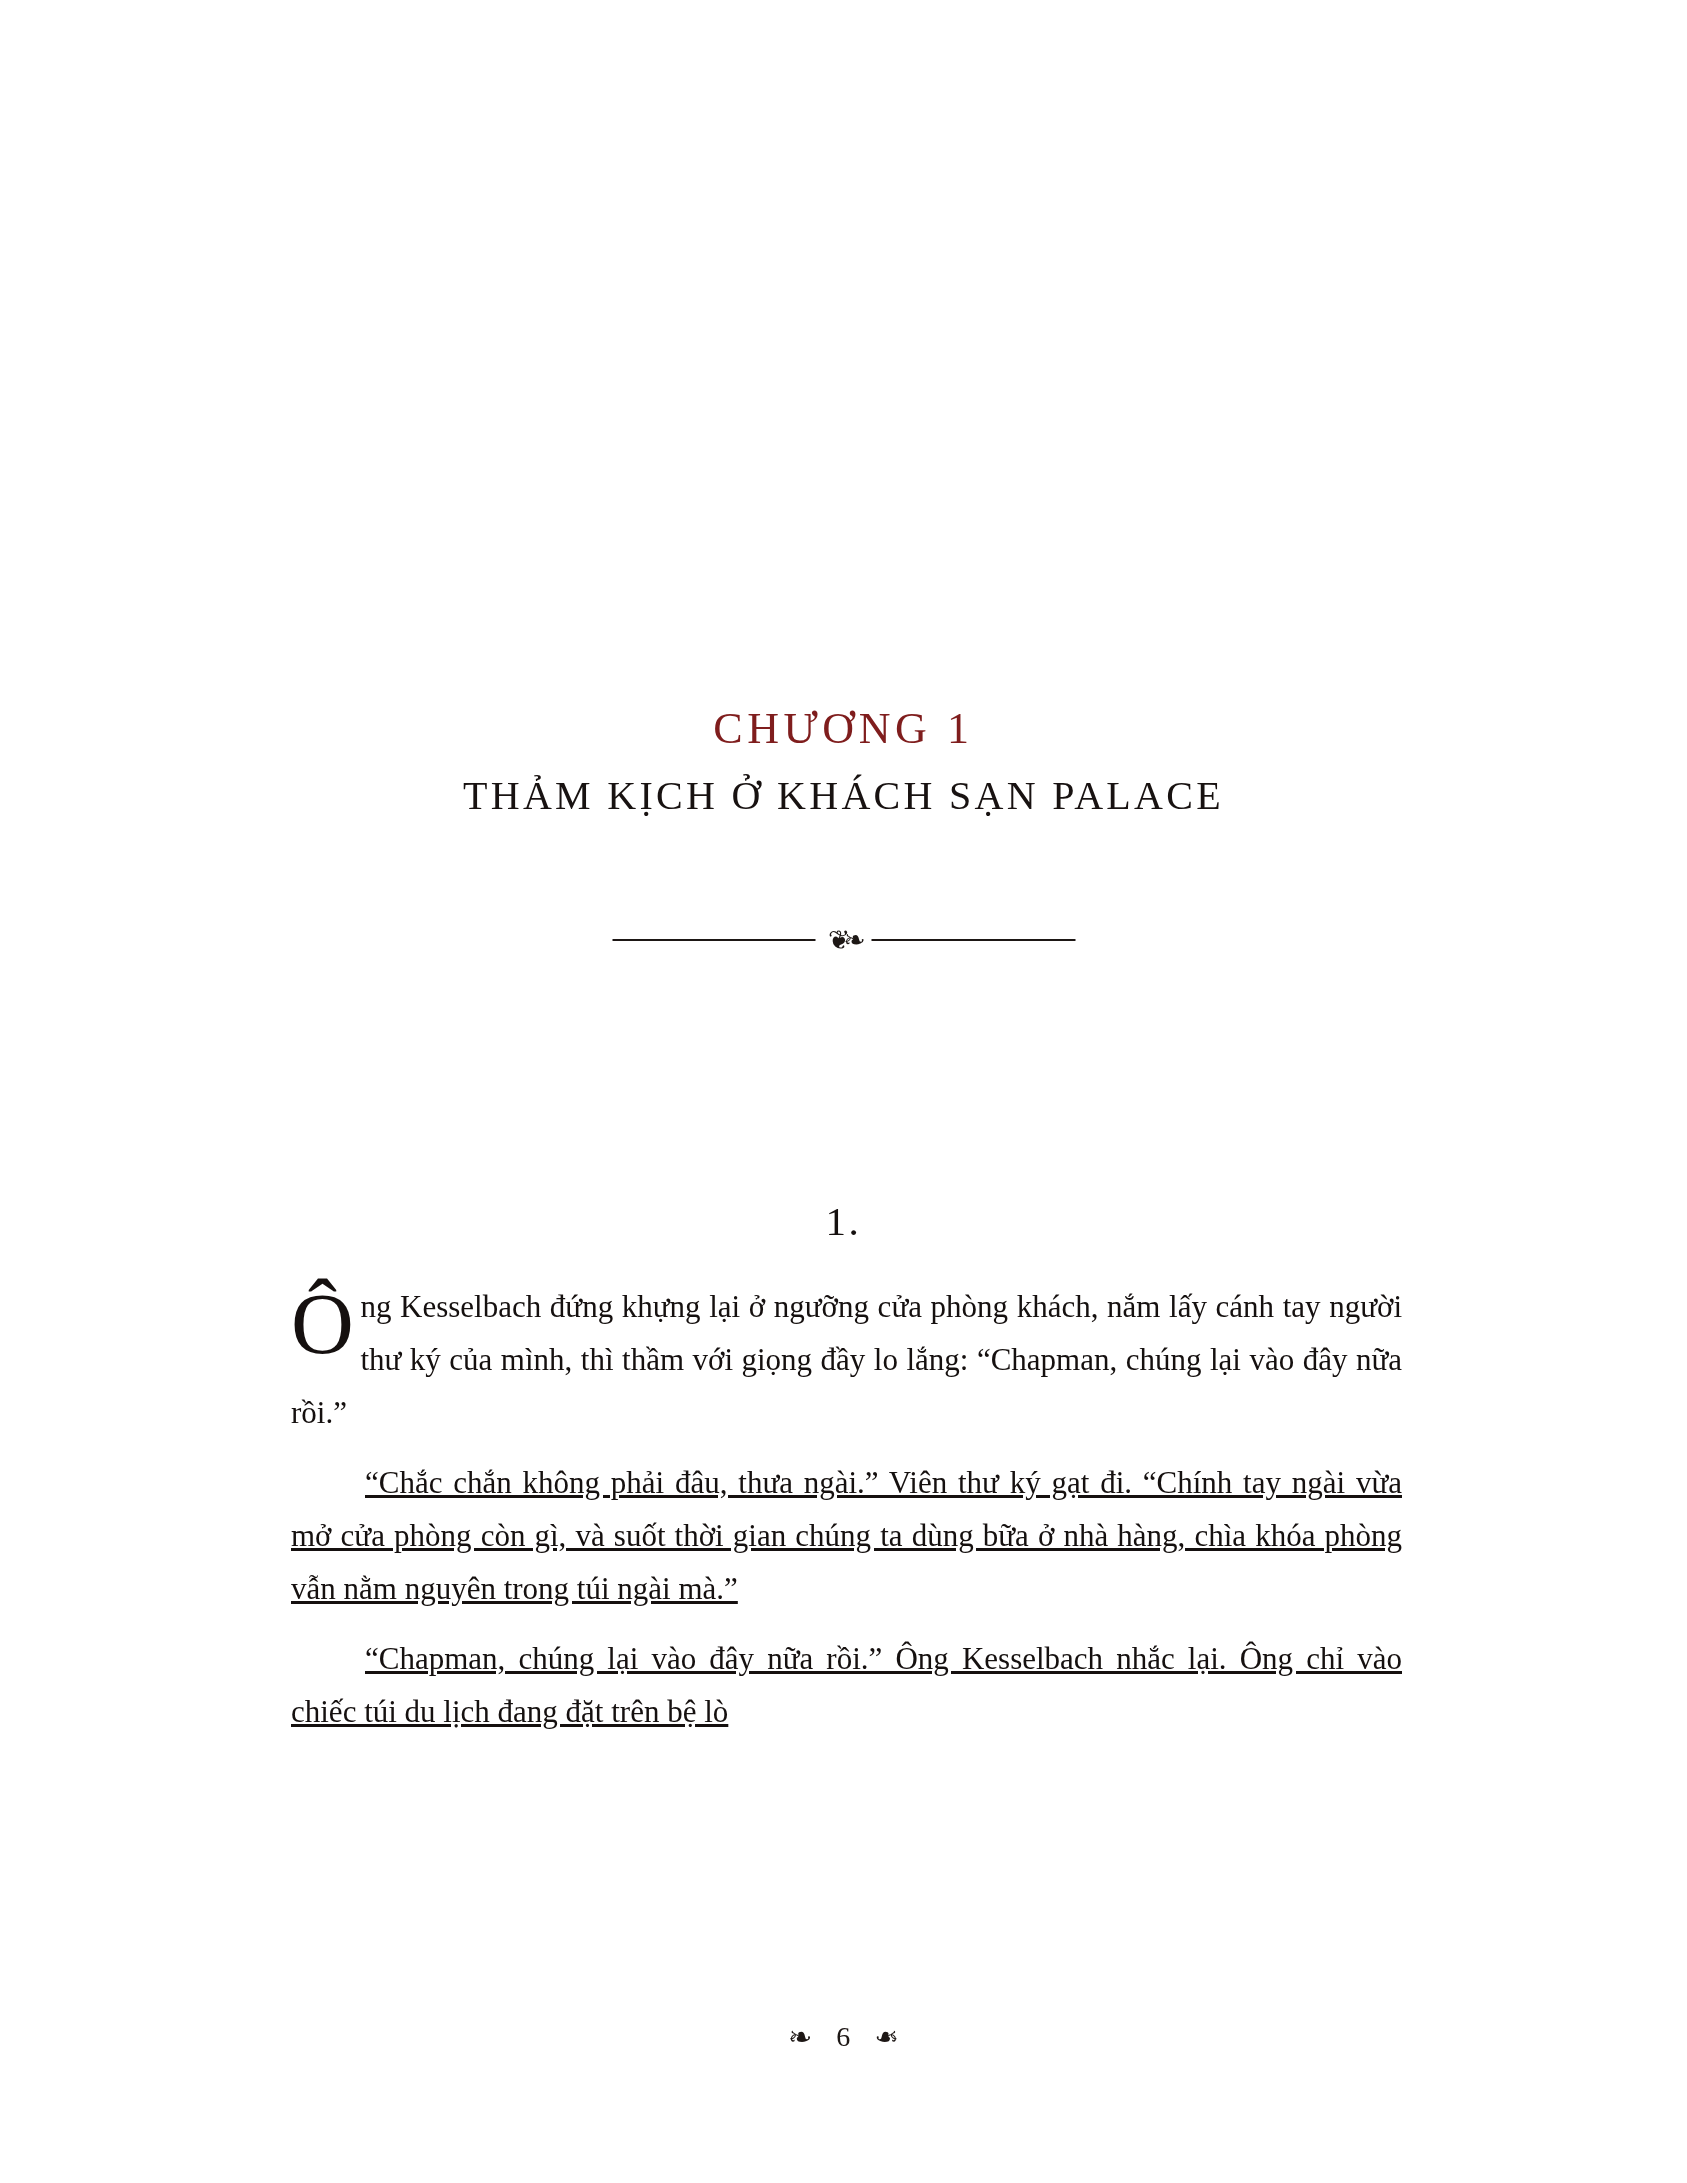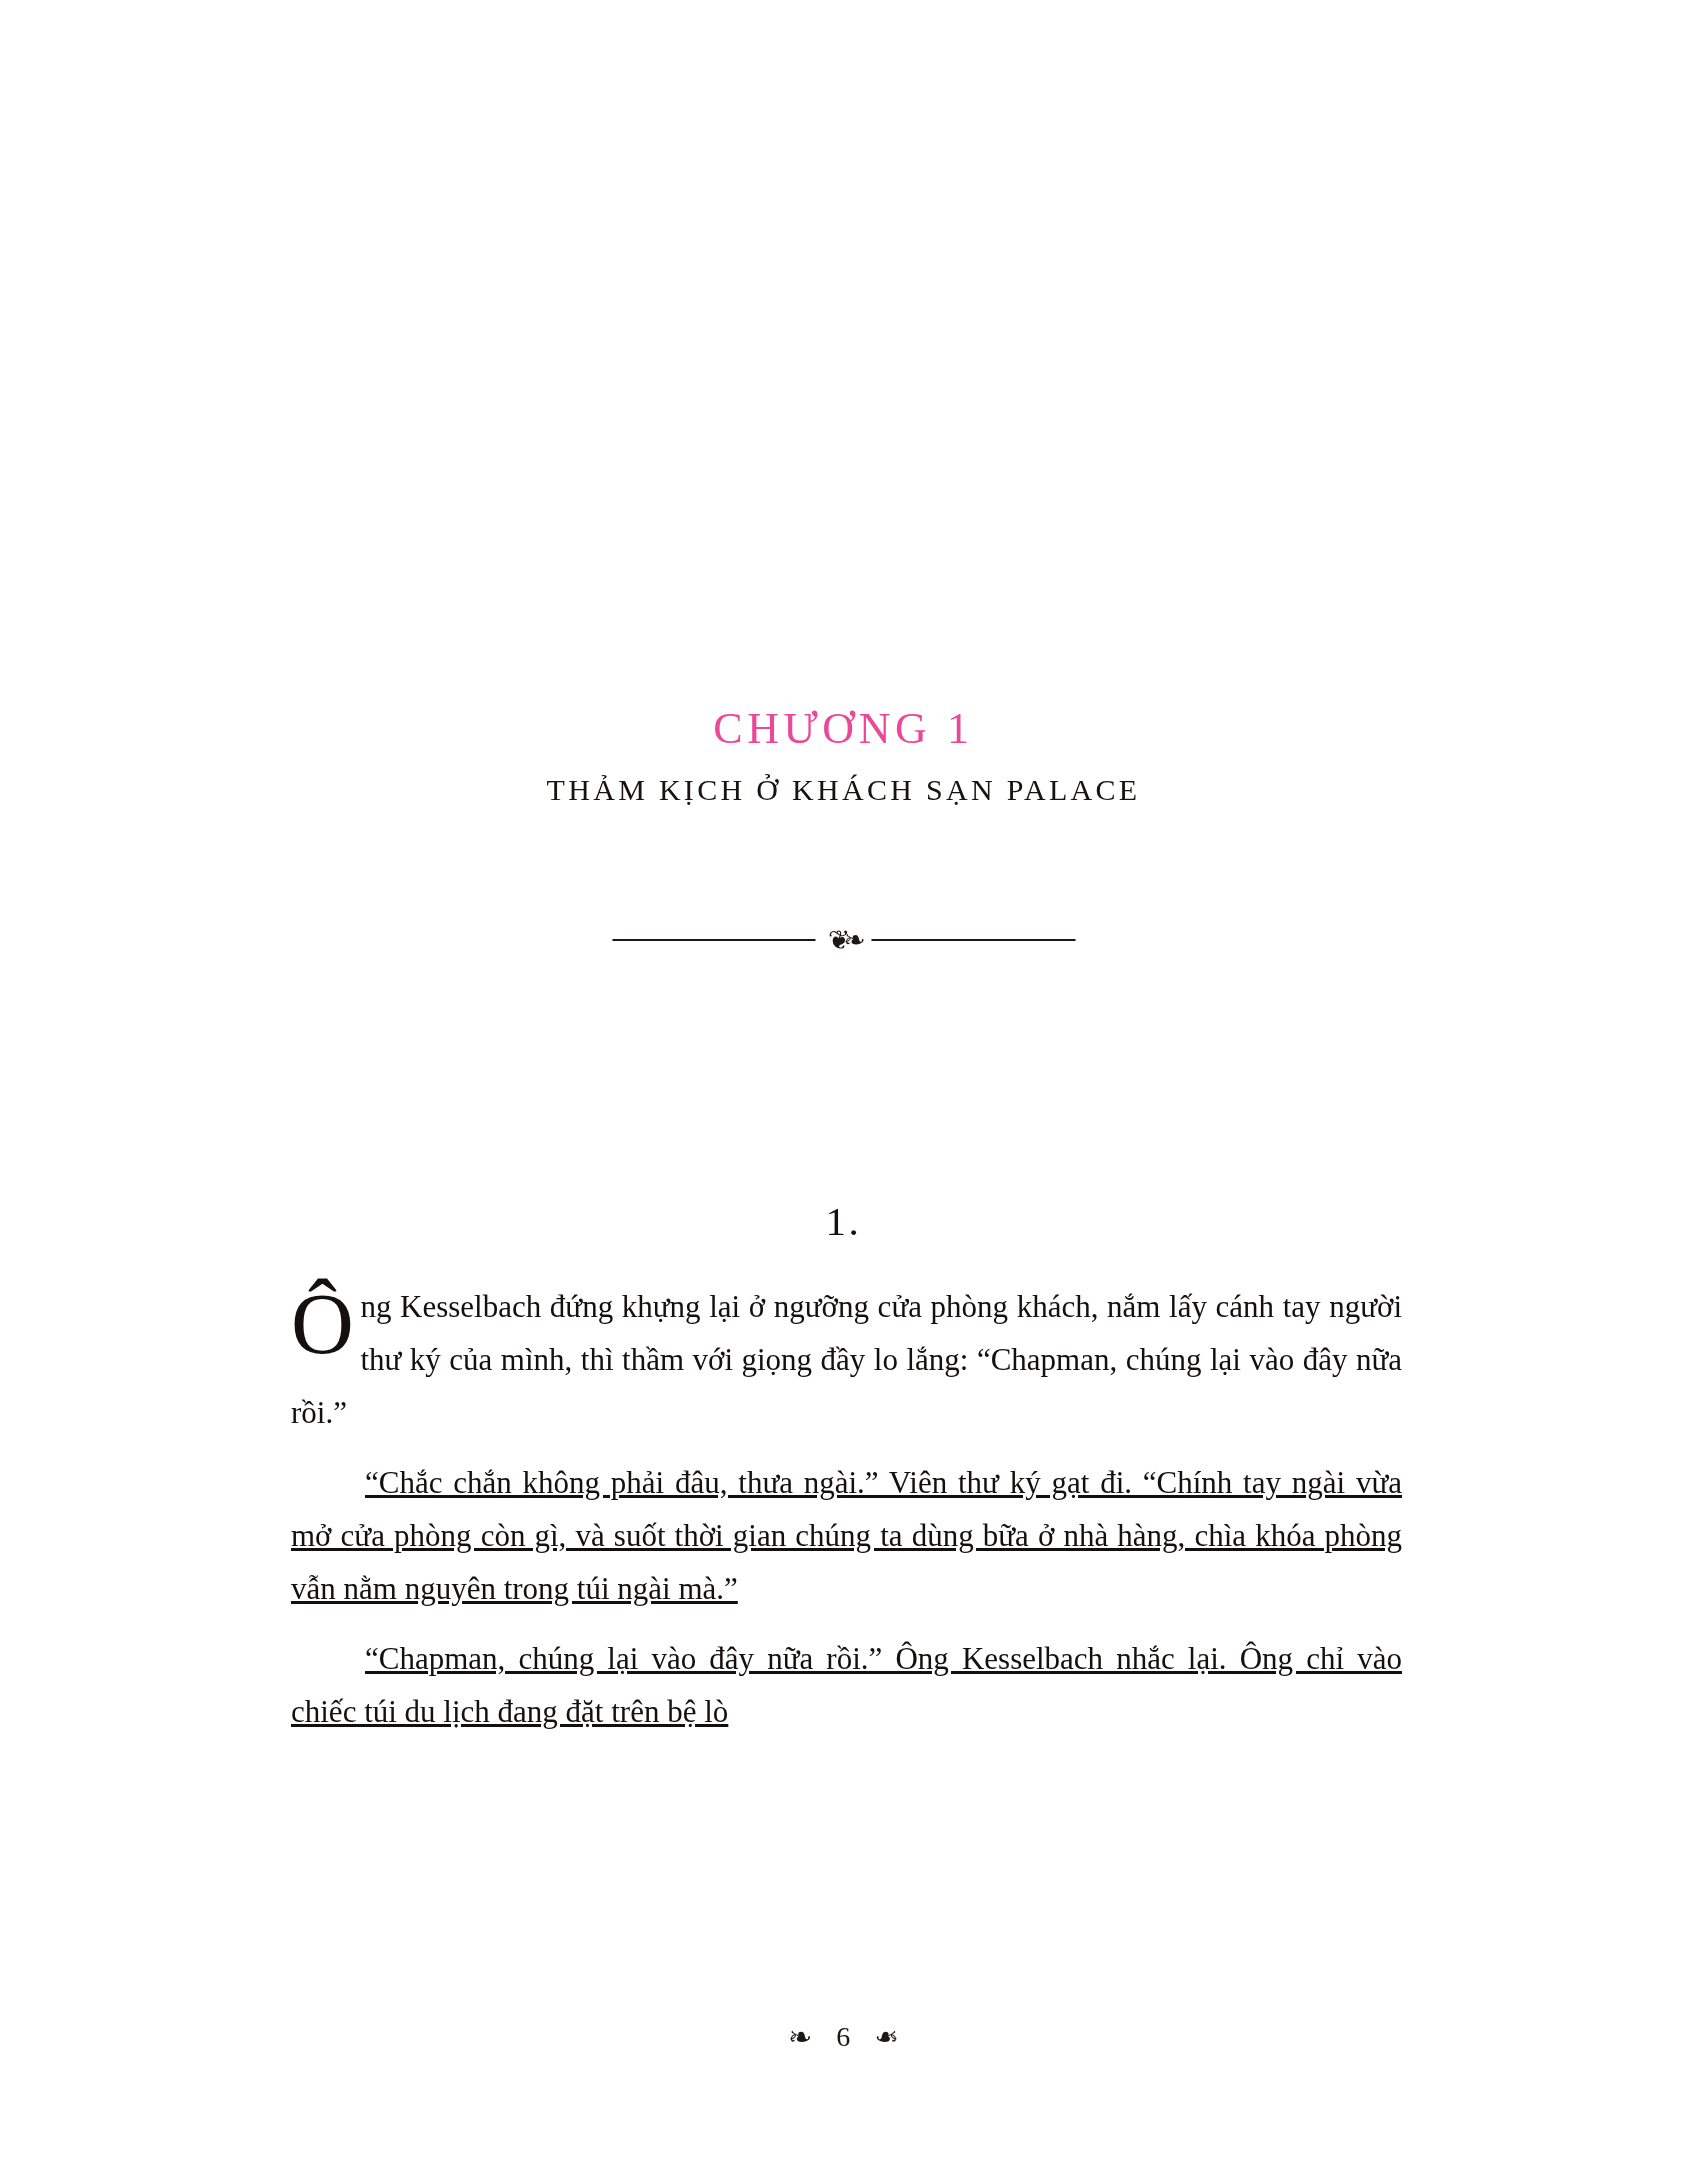--- a/index.html
+++ b/index.html
@@ -28,25 +28,25 @@
     top: 701px;
     left: 0;
     width: 1687px;
     text-align: center;
   }
   .chapter-number {
     font-size: 44px;
     letter-spacing: 4.6px;
     font-weight: 400;
     line-height: 1.25;
-    color: #ec4899;
+    color: #7f1d1d;
   }
   .chapter-title {
     margin-top: 14.6px;
-    font-size: 30px;
+    font-size: 40px;
     letter-spacing: 3.3px;
     font-weight: 400;
     line-height: 1.25;
     color: #181211;
   }
 
   
   .divider {
     position: absolute;
     top: 920px;

